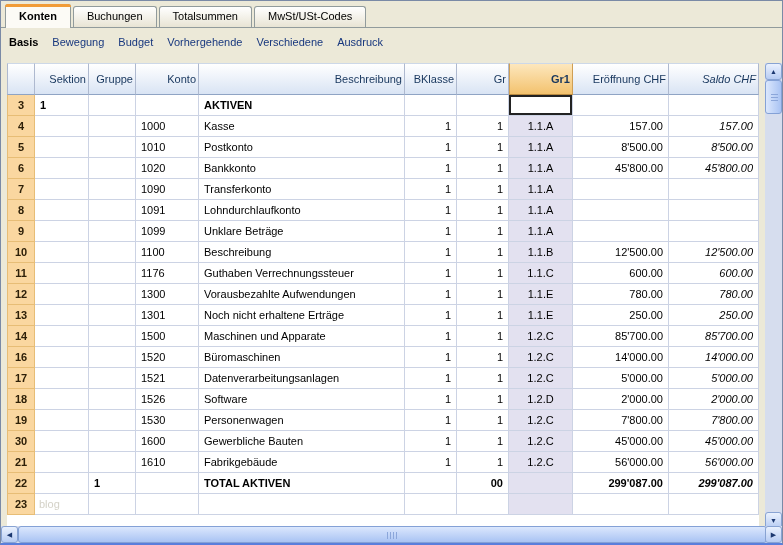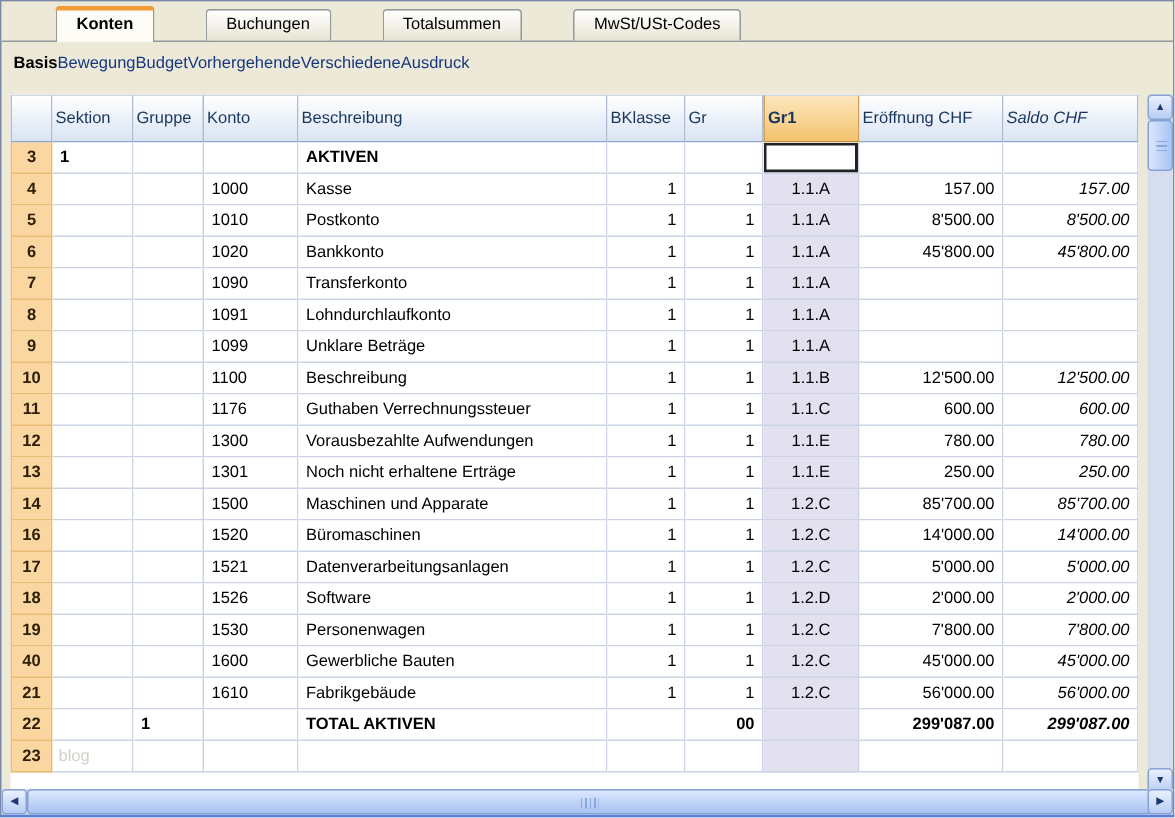--- a/index.html
+++ b/index.html
@@ -8,37 +8,37 @@
 
   .window { position:relative; width:783px; height:545px; background:#ece9d8;
             border:1px solid #7a8aa6; border-bottom:2px solid #5a7edc; overflow:hidden; }
 
   
   .tabbar { position:absolute; left:0; top:0; width:100%; height:27px;
             padding:3px 4px 0 4px; display:flex; align-items:flex-end; gap:2px;
             border-bottom:1px solid #919b9c; background:#ece9d8; }
   .tab { position:relative; height:21px; padding:3px 13px 0 13px; font-size:11px; color:#000;
          background:linear-gradient(#ffffff,#e8e4d4); border:1px solid #919b9c; border-bottom:none;
-         border-radius:3px 3px 0 0; white-space:nowrap;margin-left:32px; }
+         border-radius:3px 3px 0 0; white-space:nowrap; }
   .tab.active { height:24px; padding-top:5px; background:#fcfbf6; font-weight:bold;
                 margin-bottom:-1px; z-index:2; }
   .tab.active::before { content:""; position:absolute; left:-1px; right:-1px; top:-1px; height:3px;
                         background:#f19c38; border-radius:3px 3px 0 0; }
 
   
   .viewbar { position:absolute; left:0; top:28px; width:100%; height:26px;
-             display:flex; align-items:center; gap:0; padding:0 8px; font-size:11px; }
+             display:flex; align-items:center; gap:14px; padding:0 8px; font-size:11px; }
   .view { color:#17377e; }
   .view.active { color:#000; font-weight:bold; text-decoration:none; }
 
   
   .grid { position:absolute; left:6px; top:62px; width:752px; height:466px; overflow:hidden; background:#fff; }
   table { border-collapse:separate; border-spacing:0; table-layout:fixed; width:752px; font-size:11px; }
   th, td { overflow:hidden; white-space:nowrap; }
-  th { height:32px; font-weight:normal; color:#17365d; text-align:left; padding:0 2px; font-size:11px;
+  th { height:32px; font-weight:normal; color:#17365d; text-align:right; padding:0 2px; font-size:11px;
        background:linear-gradient(#ffffff,#d9e4f4);
        border-right:1px solid #aeb9cf; border-bottom:1px solid #8fa4c4; border-top:1px solid #cdd8e8;margin-top:40px; }
   th.first { border-left:1px solid #aeb9cf; }
   th.sel { background:linear-gradient(#fde7bd,#f3c26e); font-weight:bold;
            border-right:1px solid #cf9f55; border-bottom:1px solid #b98a40; border-left:1px solid #cf9f55; }
   th.italic { font-style:italic; }
   td { height:21px; line-height:20px; background:#fff; padding:0 5px; color:#000;
        border-right:1px solid #ccd3e4; border-bottom:1px solid #ccd3e4; }
   td.rownum { background:#fad7a0; font-weight:bold; text-align:center; padding:0; color:#2e2008;
               border-left:1px solid #e7bd76; border-right:1px solid #e7bd76; border-bottom:1px solid #e7bd76; }
@@ -309,21 +309,21 @@
             <td class="al-left"></td>
             <td class="al-left">1530</td>
             <td class="al-left">Personenwagen</td>
             <td class="al-right">1</td>
             <td class="al-right">1</td>
             <td class="al-center selcol">1.2.C</td>
             <td class="al-right">7'800.00</td>
             <td class="al-right italic">7'800.00</td>
           </tr>
           <tr>
-            <td class="rownum">40</td>
+            <td class="rownum">30</td>
             <td class="al-left"></td>
             <td class="al-left"></td>
             <td class="al-left">1600</td>
             <td class="al-left">Gewerbliche Bauten</td>
             <td class="al-right">1</td>
             <td class="al-right">1</td>
             <td class="al-center selcol">1.2.C</td>
             <td class="al-right">45'000.00</td>
             <td class="al-right italic">45'000.00</td>
           </tr>

